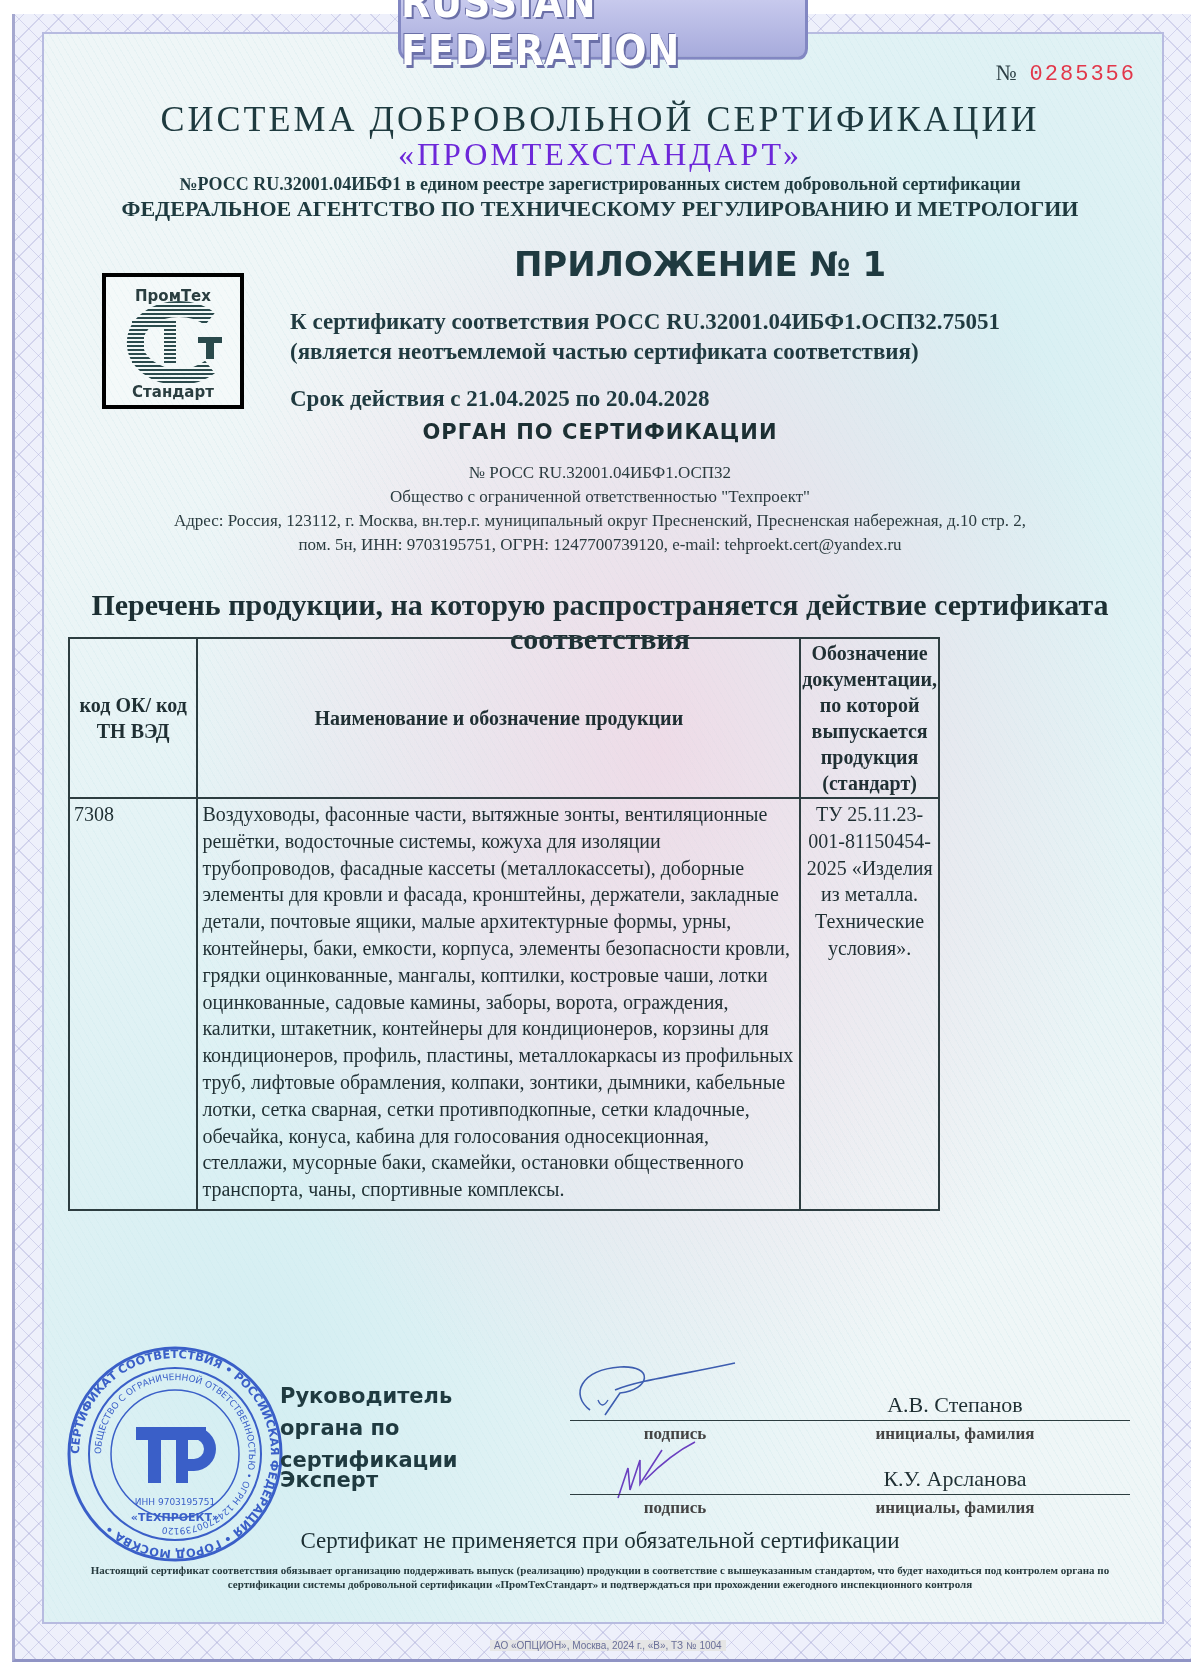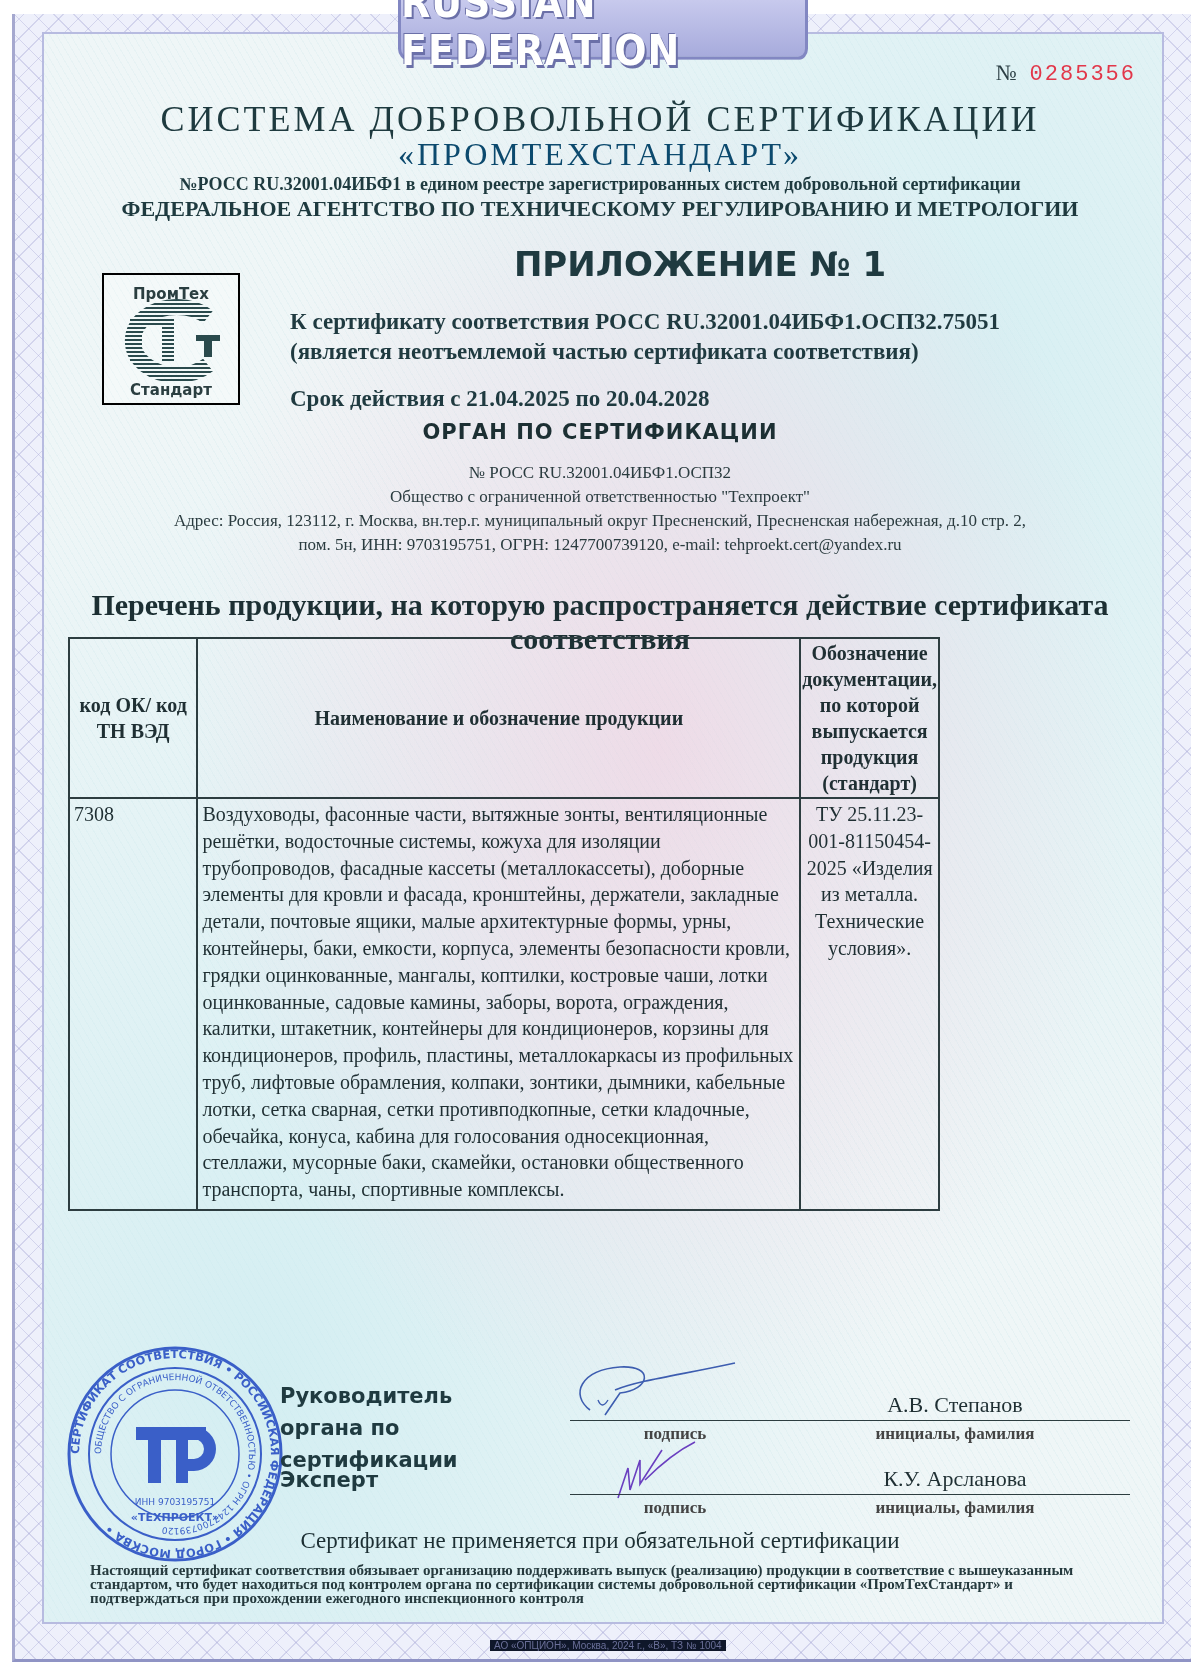--- a/index.html
+++ b/index.html
@@ -42,30 +42,30 @@
   .serial {
     position: absolute; right: 64px; top: 60px; font-size: 22px;
     font-family: "Liberation Mono", monospace;
   }
   .serial .no { color: #2c3f45; font-family: "Liberation Serif", serif; }
   .serial .num { color: #e2374a; letter-spacing: 2px; }
   .center { position: absolute; left: 0; width: 1200px; text-align: center; }
   .sys-title {
     top: 98px; font-size: 36px; letter-spacing: 3px; font-weight: normal; color: #1e3a3f;
   }
-  .sys-name { top: 136px; font-size: 32px; letter-spacing: 3px; color: #0c4a6e; }
+  .sys-name { top: 136px; font-size: 32px; letter-spacing: 3px; color: #6d28d9; }
   .sys-reg { top: 174px; font-size: 18px; font-weight: bold; color: #1e3a3f; }
   .sys-agency { top: 196px; font-size: 22px; font-weight: bold; color: #1e3a3f; }
   .appendix {
     top: 244px; left: 260px; width: 880px; font-size: 34px; font-weight: bold;
     font-family: "DejaVu Sans", sans-serif; color: #1f3a40;
   }
   .logo {
     position: absolute; left: 102px; top: 273px; width: 134px; height: 128px;
-    border: 2px solid #000000; background: rgba(255,255,255,0.3);
+    border: 4px solid #000000; background: rgba(255,255,255,0.3);
   }
   .ref-block { position: absolute; left: 290px; top: 307px; font-size: 23px; font-weight: bold; color: #1f3a40; line-height: 30px; }
   .validity { position: absolute; left: 290px; top: 386px; font-size: 23px; font-weight: bold; color: #1f3a40; }
   .body-title { top: 420px; font-size: 21px; font-weight: bold; font-family: "DejaVu Sans", sans-serif; letter-spacing: 1px; }
   .body-line { font-size: 17px; color: #2a3b3f; }
   .list-title { top: 588px; font-size: 30px; font-weight: bold; }
   table.prod {
     position: absolute; left: 68px; top: 637px; width: 872px;
     border-collapse: collapse; font-size: 20px; color: #1f2f33;
   }
@@ -75,24 +75,24 @@
   .col-code { width: 130px; }
   .col-name { width: 630px; }
   .c-code { text-align: left; }
   .c-std { text-align: center; }
   .sign-label { position: absolute; left: 280px; font-size: 21px; font-weight: bold; font-family: "DejaVu Sans", sans-serif; color: #1f3a40; line-height: 32px; }
   .sig-line { position: absolute; height: 1px; background: #2d3d40; }
   .sig-caption { position: absolute; font-size: 17px; color: #444; text-align: center; font-weight: bold; }
   .sig-name { position: absolute; font-size: 22px; text-align: center; color: #1f2f33; }
   .stamp { position: absolute; left: 66px; top: 1345px; width: 218px; height: 218px; }
   .footer-note { top: 1528px; font-size: 23px; font-weight: normal; }
-  .footer-small { position: absolute; left: 90px; width: 1020px; top: 1563px; font-size: 15px; font-weight: bold; text-align: left; line-height: 14px; color: #263a3e; }
+  .footer-small { position: absolute; left: 90px; width: 1020px; top: 1563px; font-size: 11px; font-weight: bold; text-align: center; line-height: 14px; color: #263a3e; }
   .printer {
     position: absolute; left: 490px; top: 1640px; font-size: 10px; color: #6a6f98;
-    font-family: "Liberation Sans", sans-serif; background: #0f172a; padding: 0 4px;
+    font-family: "Liberation Sans", sans-serif; background: #e5e5e5; padding: 0 4px;
   }
 </style>
 </head>
 <body>
 
 <div class="frame-outer"></div>
 <div class="frame-inner"></div>
 
 <div class="banner">RUSSIAN FEDERATION</div>
 

